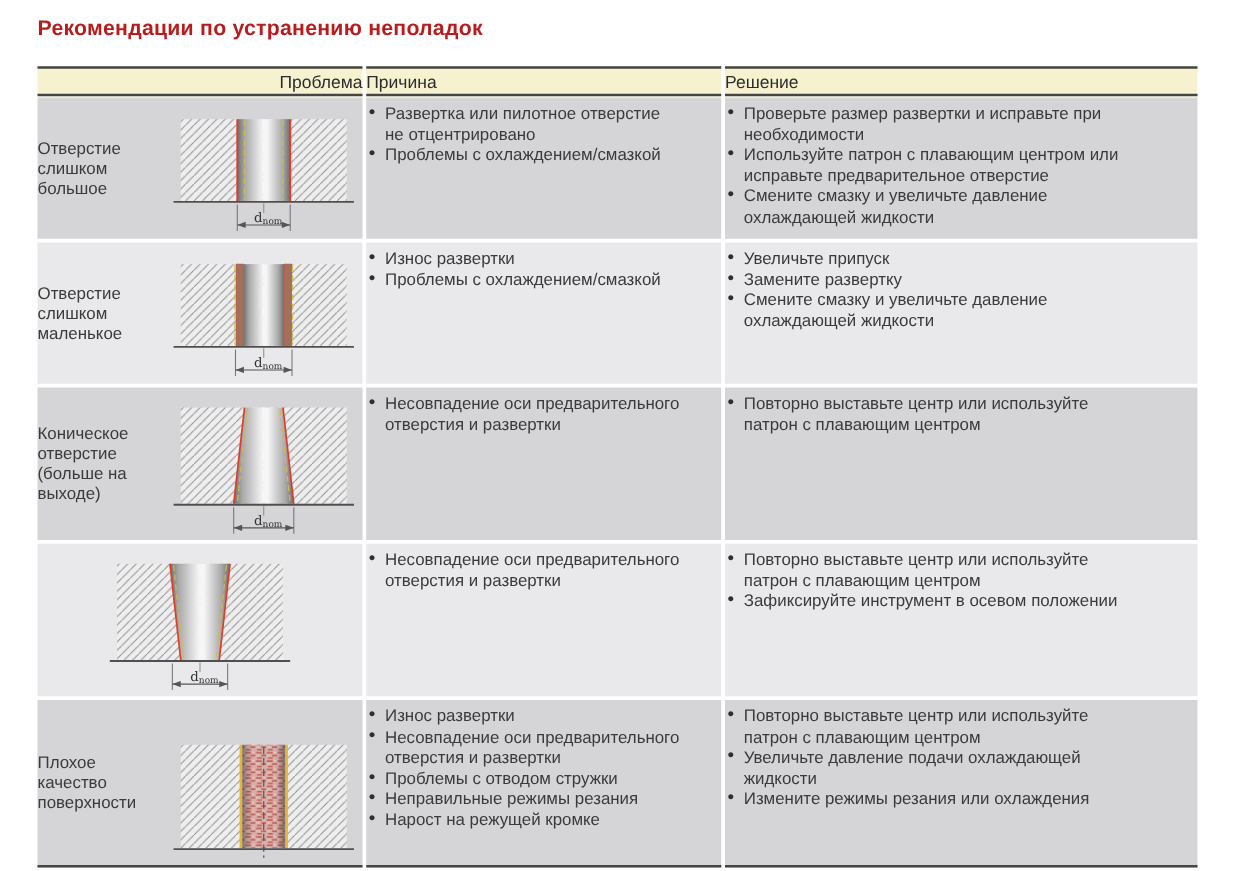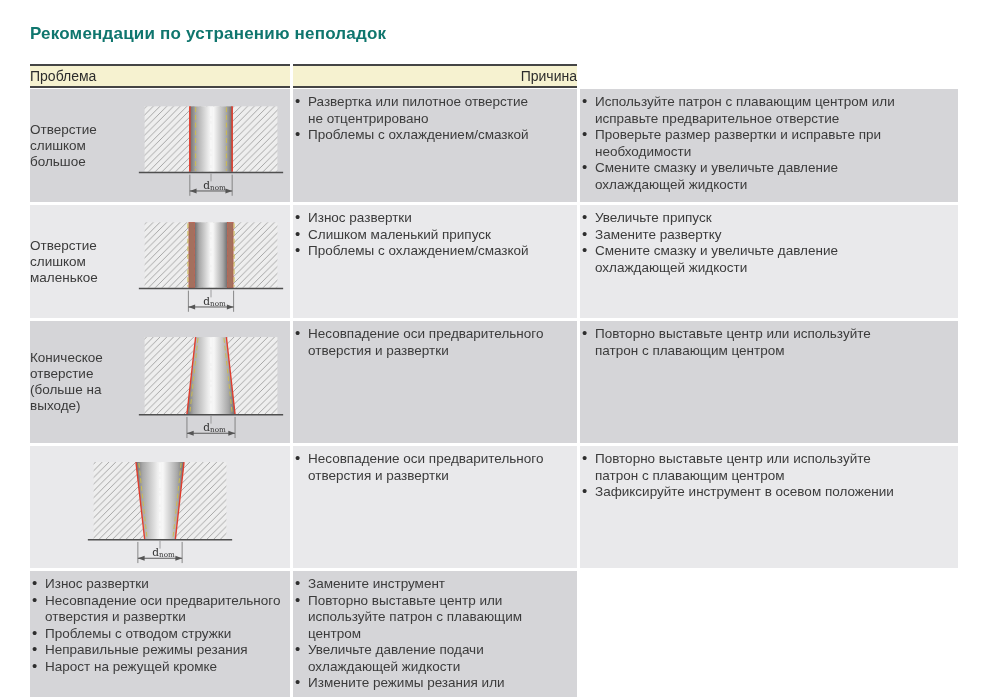--- a/index.html
+++ b/index.html
@@ -2,37 +2,37 @@
 <html style="--header-bg: #f6f2d0; --row-dark: #d5d5d8; --row-light: #e9e9eb; --border-dark: #454545; --accent-red: #e23b2c; --accent-yellow: #cdbd4e; --surface-defect-pink: #d6aeaa;"><head>
 <meta charset="utf-8">
 <style>
   html,body { margin:0; padding:0; background:#ffffff; }
   body {
     width:990px; height:697px; overflow:hidden;
     font-family:"Liberation Sans", sans-serif; color:#3b3b3b;
   }
   .doc { padding:8px 30px 0 30px; }
   .page-title {
-    font-size:17px; font-weight:bold; color:#0f766e;
-    margin:16px 0 20px 0; letter-spacing:.2px;
+    font-size:17px; font-weight:bold; color:#b91c1c;
+    margin:5px 0 20px 0; letter-spacing:.2px;
   }
   .table { width:928px; }
   .thead, .row {
     display:grid;
     grid-template-columns:260px 284px 378px;
     column-gap:3px;
   }
   .th {
     background:var(--header-bg, #f6f2d0);
     border-top:2px solid #454545;
     border-bottom:2px solid #454545;
     font-size:14px; color:#2c2c2c;
-    height:20px; line-height:20px; text-align:right;
-  }
-  .th-problem { text-align:left; padding-left:0; }
+    height:20px; line-height:20px; text-align:left;
+  }
+  .th-problem { text-align:right; padding-left:0; }
   .row { margin-top:3px; }
   .thead + .row { margin-top:1px; }
   .row-dark .cell { background:var(--row-dark, #d5d5d8); }
   .row-light .cell { background:var(--row-light, #e9e9eb); }
   .row:last-child .cell { border-bottom:2px solid #454545; }
   .r1 { min-height:103px; }
   .r2 { min-height:103px; }
   .r3 { min-height:115px; }
   .r4 { min-height:112px; }
   .r5 { min-height:128px; }
@@ -95,20 +95,21 @@
 </svg>
 
 <div class="doc">
   <div class="page-title">Рекомендации по устранению неполадок</div>
 
   <div class="table">
 
     <div class="thead">
       <div class="th th-problem">Проблема</div>
       <div class="th">Причина</div>
+      <div class="th">Решение</div>
     </div>
 
     <div class="row row-dark r1">
       <div class="cell cell-problem">
         <div class="problem-label">Отверстие слишком большое</div>
         <div class="diagram-wrap">
           <svg width="152" height="99" viewBox="0 0 158 100">
             <rect x="10" y="2" width="138" height="68" fill="url(#hatch)"></rect>
             <rect x="57" y="2" width="44" height="68" fill="url(#gradHole)"></rect>
             <line x1="63" y1="3" x2="63" y2="69" stroke="#cdbd4e" stroke-width="1" stroke-dasharray="5 3"></line>
@@ -128,22 +129,22 @@
         </div>
       </div>
       <div class="cell cell-cause">
         <ul class="bullets">
           <li>Развертка или пилотное отверстие не отцентрировано</li>
           <li>Проблемы с охлаждением/смазкой</li>
         </ul>
       </div>
       <div class="cell cell-solution">
         <ul class="bullets">
+          <li>Проверьте размер развертки и исправьте при необходимости</li>
           <li>Используйте патрон с плавающим центром или исправьте предварительное отверстие</li>
-          <li>Проверьте размер развертки и исправьте при необходимости</li>
           <li>Смените смазку и увеличьте давление охлаждающей жидкости</li>
         </ul>
       </div>
     </div>
 
     <div class="row row-light r2">
       <div class="cell cell-problem">
         <div class="problem-label">Отверстие слишком маленькое</div>
         <div class="diagram-wrap">
           <svg width="152" height="99" viewBox="0 0 158 100">
@@ -161,21 +162,20 @@
             <line x1="55.5" y1="90" x2="102.5" y2="90" stroke="#555" stroke-width="1"></line>
             <polygon points="55.5,90 62.5,87.4 62.5,92.6" fill="#555"></polygon>
             <polygon points="102.5,90 95.5,87.4 95.5,92.6" fill="#555"></polygon>
             <text class="dimtext" x="71" y="87.5" font-size="11" fill="#333"><tspan>d</tspan><tspan font-size="7.5" dy="1.5">nom</tspan></text>
           </svg>
         </div>
       </div>
       <div class="cell cell-cause">
         <ul class="bullets">
           <li>Износ развертки</li>
-          <li>Слишком маленький припуск</li>
           <li>Проблемы с охлаждением/смазкой</li>
         </ul>
       </div>
       <div class="cell cell-solution">
         <ul class="bullets">
           <li>Увеличьте припуск</li>
           <li>Замените развертку</li>
           <li>Смените смазку и увеличьте давление охлаждающей жидкости</li>
         </ul>
       </div>
@@ -245,32 +245,45 @@
       </div>
       <div class="cell cell-solution">
         <ul class="bullets">
           <li>Повторно выставьте центр или используйте патрон с плавающим центром</li>
           <li>Зафиксируйте инструмент в осевом положении</li>
         </ul>
       </div>
     </div>
 
     <div class="row row-dark r5">
+      <div class="cell cell-problem">
+        <div class="problem-label">Плохое качество поверхности</div>
+        <div class="diagram-wrap">
+          <svg width="152" height="100" viewBox="0 0 158 100" style="margin-top:18px">
+            <rect x="10" y="2" width="138" height="86" fill="url(#hatch)"></rect>
+            <rect x="61" y="2" width="36" height="86" fill="url(#tex5)"></rect>
+            <rect x="61" y="2" width="36" height="86" fill="url(#gradOverlay)"></rect>
+            <line x1="60" y1="2" x2="60" y2="88" stroke="#e0b83a" stroke-width="2.2"></line>
+            <line x1="98" y1="2" x2="98" y2="88" stroke="#e0b83a" stroke-width="2.2"></line>
+            <line x1="79" y1="4" x2="79" y2="96" stroke="#5a5a5a" stroke-width="1.1" stroke-dasharray="6 3"></line>
+            <line x1="4" y1="88.8" x2="154" y2="88.8" stroke="#4f4f4f" stroke-width="1.6"></line>
+          </svg>
+        </div>
+      </div>
       <div class="cell cell-cause">
         <ul class="bullets">
           <li>Износ развертки</li>
           <li>Несовпадение оси предварительного отверстия и развертки</li>
           <li>Проблемы с отводом стружки</li>
           <li>Неправильные режимы резания</li>
           <li>Нарост на режущей кромке</li>
         </ul>
       </div>
       <div class="cell cell-solution">
         <ul class="bullets">
-          <li>Замените инструмент</li>
           <li>Повторно выставьте центр или используйте патрон с плавающим центром</li>
           <li>Увеличьте давление подачи охлаждающей жидкости</li>
           <li>Измените режимы резания или охлаждения</li>
         </ul>
       </div>
     </div>
 
   </div>
 </div>
 

